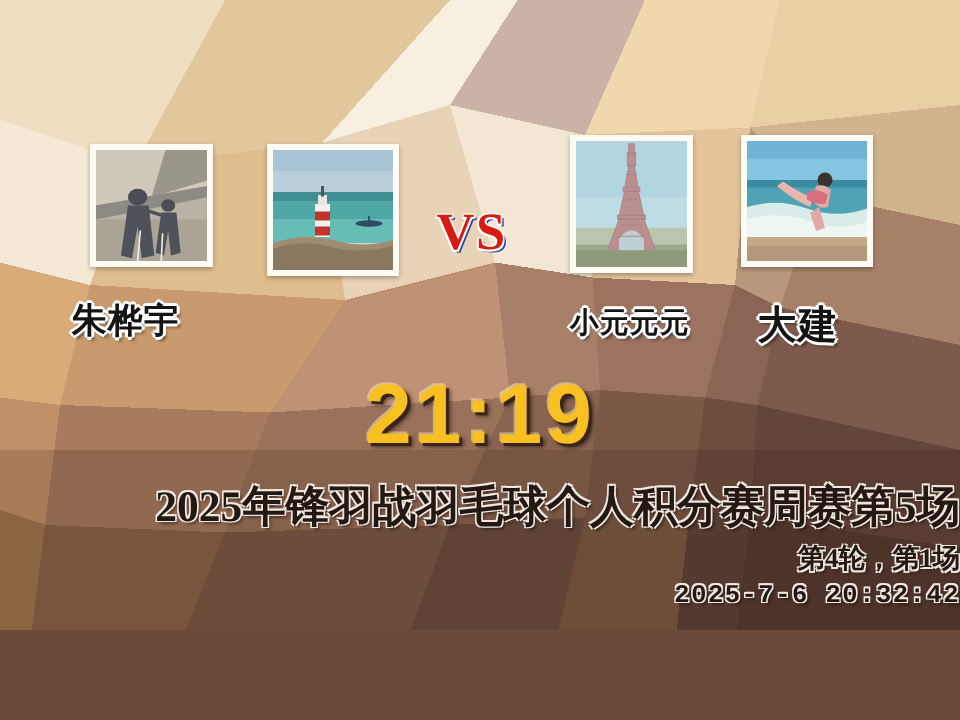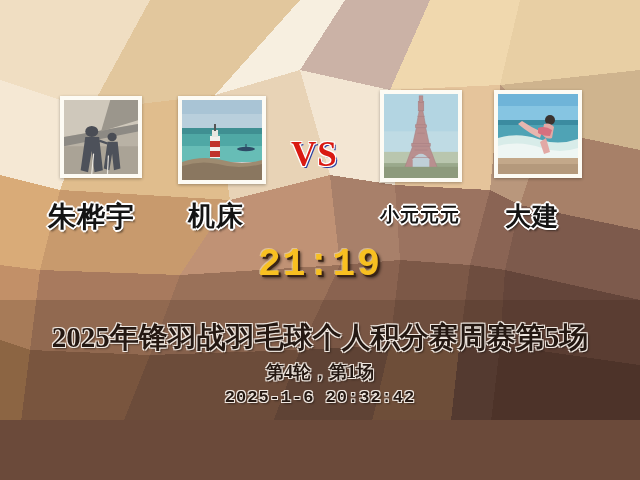--- a/index.html
+++ b/index.html
@@ -38,21 +38,21 @@
     font-weight:bold;
     white-space:nowrap;
     text-shadow:
       -1px -1px 0 #fff,  1px -1px 0 #fff,
       -1px  1px 0 #fff,  1px  1px 0 #fff,
       -2px  0   0 #fff,  2px  0   0 #fff,
        0   -2px 0 #fff,  0    2px 0 #fff,
        2px  3px 2px rgba(0,0,0,.45);
     letter-spacing:1px;
   }
-  #pname-0{left:48px; top:198px; font-size:28px;}
+  #pname-0{left:48px; top:198px; font-size:23px;}
   #pname-1{left:188px;top:198px; font-size:27px;}
   #pname-2{left:380px;top:202px; font-size:19px;}
   #pname-3{left:505px;top:199px; font-size:26px;}
 
   
   #vs{
     position:absolute;left:291px;top:135px;
     font-family:"Liberation Serif", serif;
     font-weight:bold;font-size:35px;
     color:#d91a12;
@@ -60,33 +60,33 @@
     text-shadow:
       -1px -1px 0 #ffffff, 1px -1px 0 #ffffff,
       -1px  1px 0 #ffffff, 1px  1px 0 #ffffff,
        2px  2px 0 #2a3fa0;
   }
 
   
   #score{
     position:absolute;left:0;right:0;top:243px;
     text-align:center;
-    font-family:Liberation Mono, monospace;
-    font-weight:bold;font-size:38px;
+    font-family:Liberation Sans, sans-serif;
+    font-weight:bold;font-size:56px;
     color:#f8c021;
     letter-spacing:2px;
     text-shadow:
        2px 2px 0 #3a2417,
        3px 3px 3px rgba(0,0,0,.55),
       -1px -1px 0 rgba(255,240,190,.5);
   }
 
   
   .caption{
-    position:absolute;left:0;right:0;text-align:center;
+    position:absolute;left:0;right:0;text-align:right;
     color:#241812;
     font-family:"Liberation Serif", serif;
     font-weight:bold;
     text-shadow:
       -1px -1px 0 #efe7e0,  1px -1px 0 #efe7e0,
       -1px  1px 0 #efe7e0,  1px  1px 0 #efe7e0,
        2px  2px 2px rgba(0,0,0,.40);
     white-space:nowrap;
   }
   #caption-title{top:318px;font-size:29px;letter-spacing:0px;}
@@ -230,23 +230,22 @@
       <path d="M46 30 Q52 28 56 33 L54 44 Q48 46 44 40 Z" fill="#e2a9a5"></path>
       <path d="M44 38 Q34 34 24 27 L20 30 Q32 40 42 44 Z" fill="#e8b6af"></path>
       <path d="M48 44 L52 58 L46 60 L42 48 Z" fill="#e2a9a5"></path>
       <path d="M40 34 Q47 31 54 36 L52 42 Q44 42 40 39 Z" fill="#d6707f"></path>
     </svg>
   </div>
 
   <div id="vs">VS</div>
 
   <div class="pname" id="pname-0">朱桦宇</div>
-  <div class="pname" id="pname-1">机床</div>
   <div class="pname" id="pname-3">大建</div>
   <div class="pname" id="pname-2">小元元元</div>
 
   <div id="score">21:19</div>
 
   <div class="caption" id="caption-title">2025年锋羽战羽毛球个人积分赛周赛第5场</div>
   <div class="caption" id="caption-round">第4轮，第1场</div>
-  <div class="caption" id="caption-time">2025-1-6  20:32:42</div>
+  <div class="caption" id="caption-time">2025-7-6  20:32:42</div>
 
 </div>
 
 </body></html>

